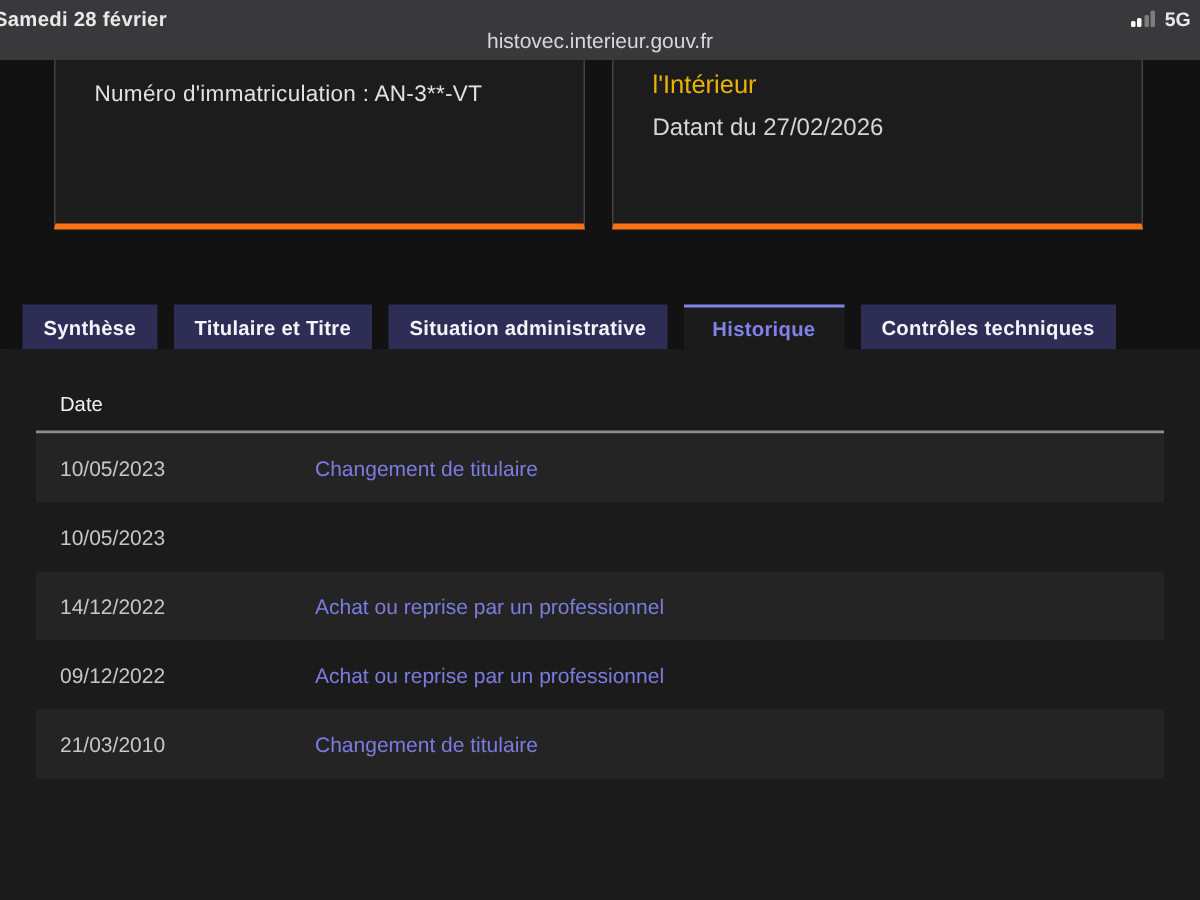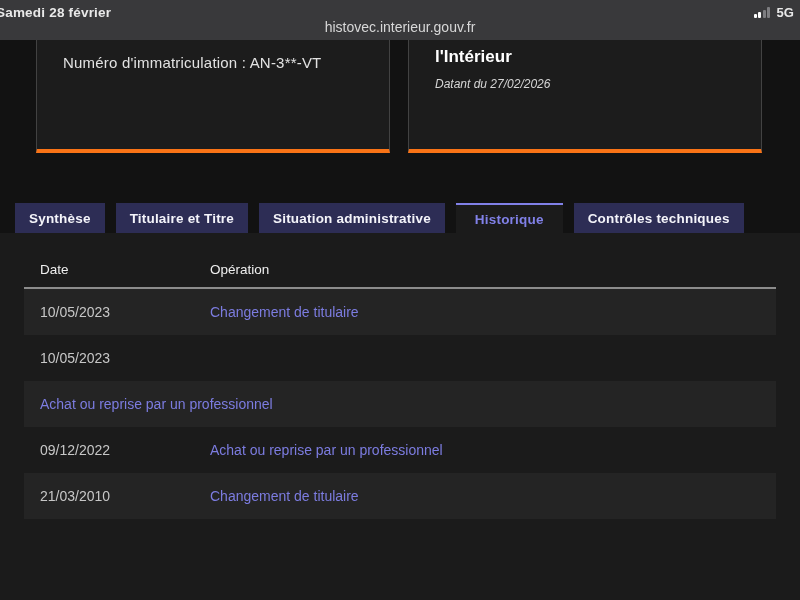--- a/index.html
+++ b/index.html
@@ -43,24 +43,24 @@
     background: #1c1c1c;
     border-left: 1px solid #424242; border-right: 1px solid #424242;
     border-bottom: 4px solid #f97316;
   }
   .card-plate { left: 36px;  width: 354px; }
   .card-report { left: 408px; width: 354px; }
   .card-plate .card-text {
     margin: 14px 0 0 26px; font-size: 15px; color: #e2e2e2; letter-spacing: .2px;
   }
   .card-report .card-title {
-    margin: 7px 0 0 26px; font-size: 17px; font-weight: 700; color: #ffffff;
+    margin: 7px 0 0 26px; font-size: 17px; font-weight: 400; color: #eab308;
   }
   .card-report .card-sub {
-    margin: 10px 0 0 26px; font-size: 12px; color: #d6d6d6; font-style: italic;
+    margin: 10px 0 0 26px; font-size: 16px; color: #d6d6d6;
   }
 
   
   .tabbar {
     position: absolute; top: 203px; left: 0; width: 800px; height: 30px;
     display: flex; align-items: stretch; gap: 11px; padding-left: 15px;
     white-space: nowrap;
   }
   .tab {
     border: none; cursor: pointer;
@@ -136,31 +136,31 @@
       <button class="tab active">Historique</button>
       <button class="tab">Contrôles techniques</button>
     </nav>
 
   <div class="window-edge"></div>
 
   <main class="panel">
     <div class="table">
       <div class="thead">
         <span class="col-date">Date</span>
-        <span class="col-op">Opération</span>
       </div>
       <div id="rows">
           <div class="trow stripe">
             <span class="td-date">10/05/2023</span>
             <a class="td-op">Changement de titulaire</a>
           </div>
           <div class="trow">
             <span class="td-date">10/05/2023</span>
           </div>
           <div class="trow stripe">
+            <span class="td-date">14/12/2022</span>
             <a class="td-op">Achat ou reprise par un professionnel</a>
           </div>
           <div class="trow">
             <span class="td-date">09/12/2022</span>
             <a class="td-op">Achat ou reprise par un professionnel</a>
           </div>
           <div class="trow stripe">
             <span class="td-date">21/03/2010</span>
             <a class="td-op">Changement de titulaire</a>
           </div>

